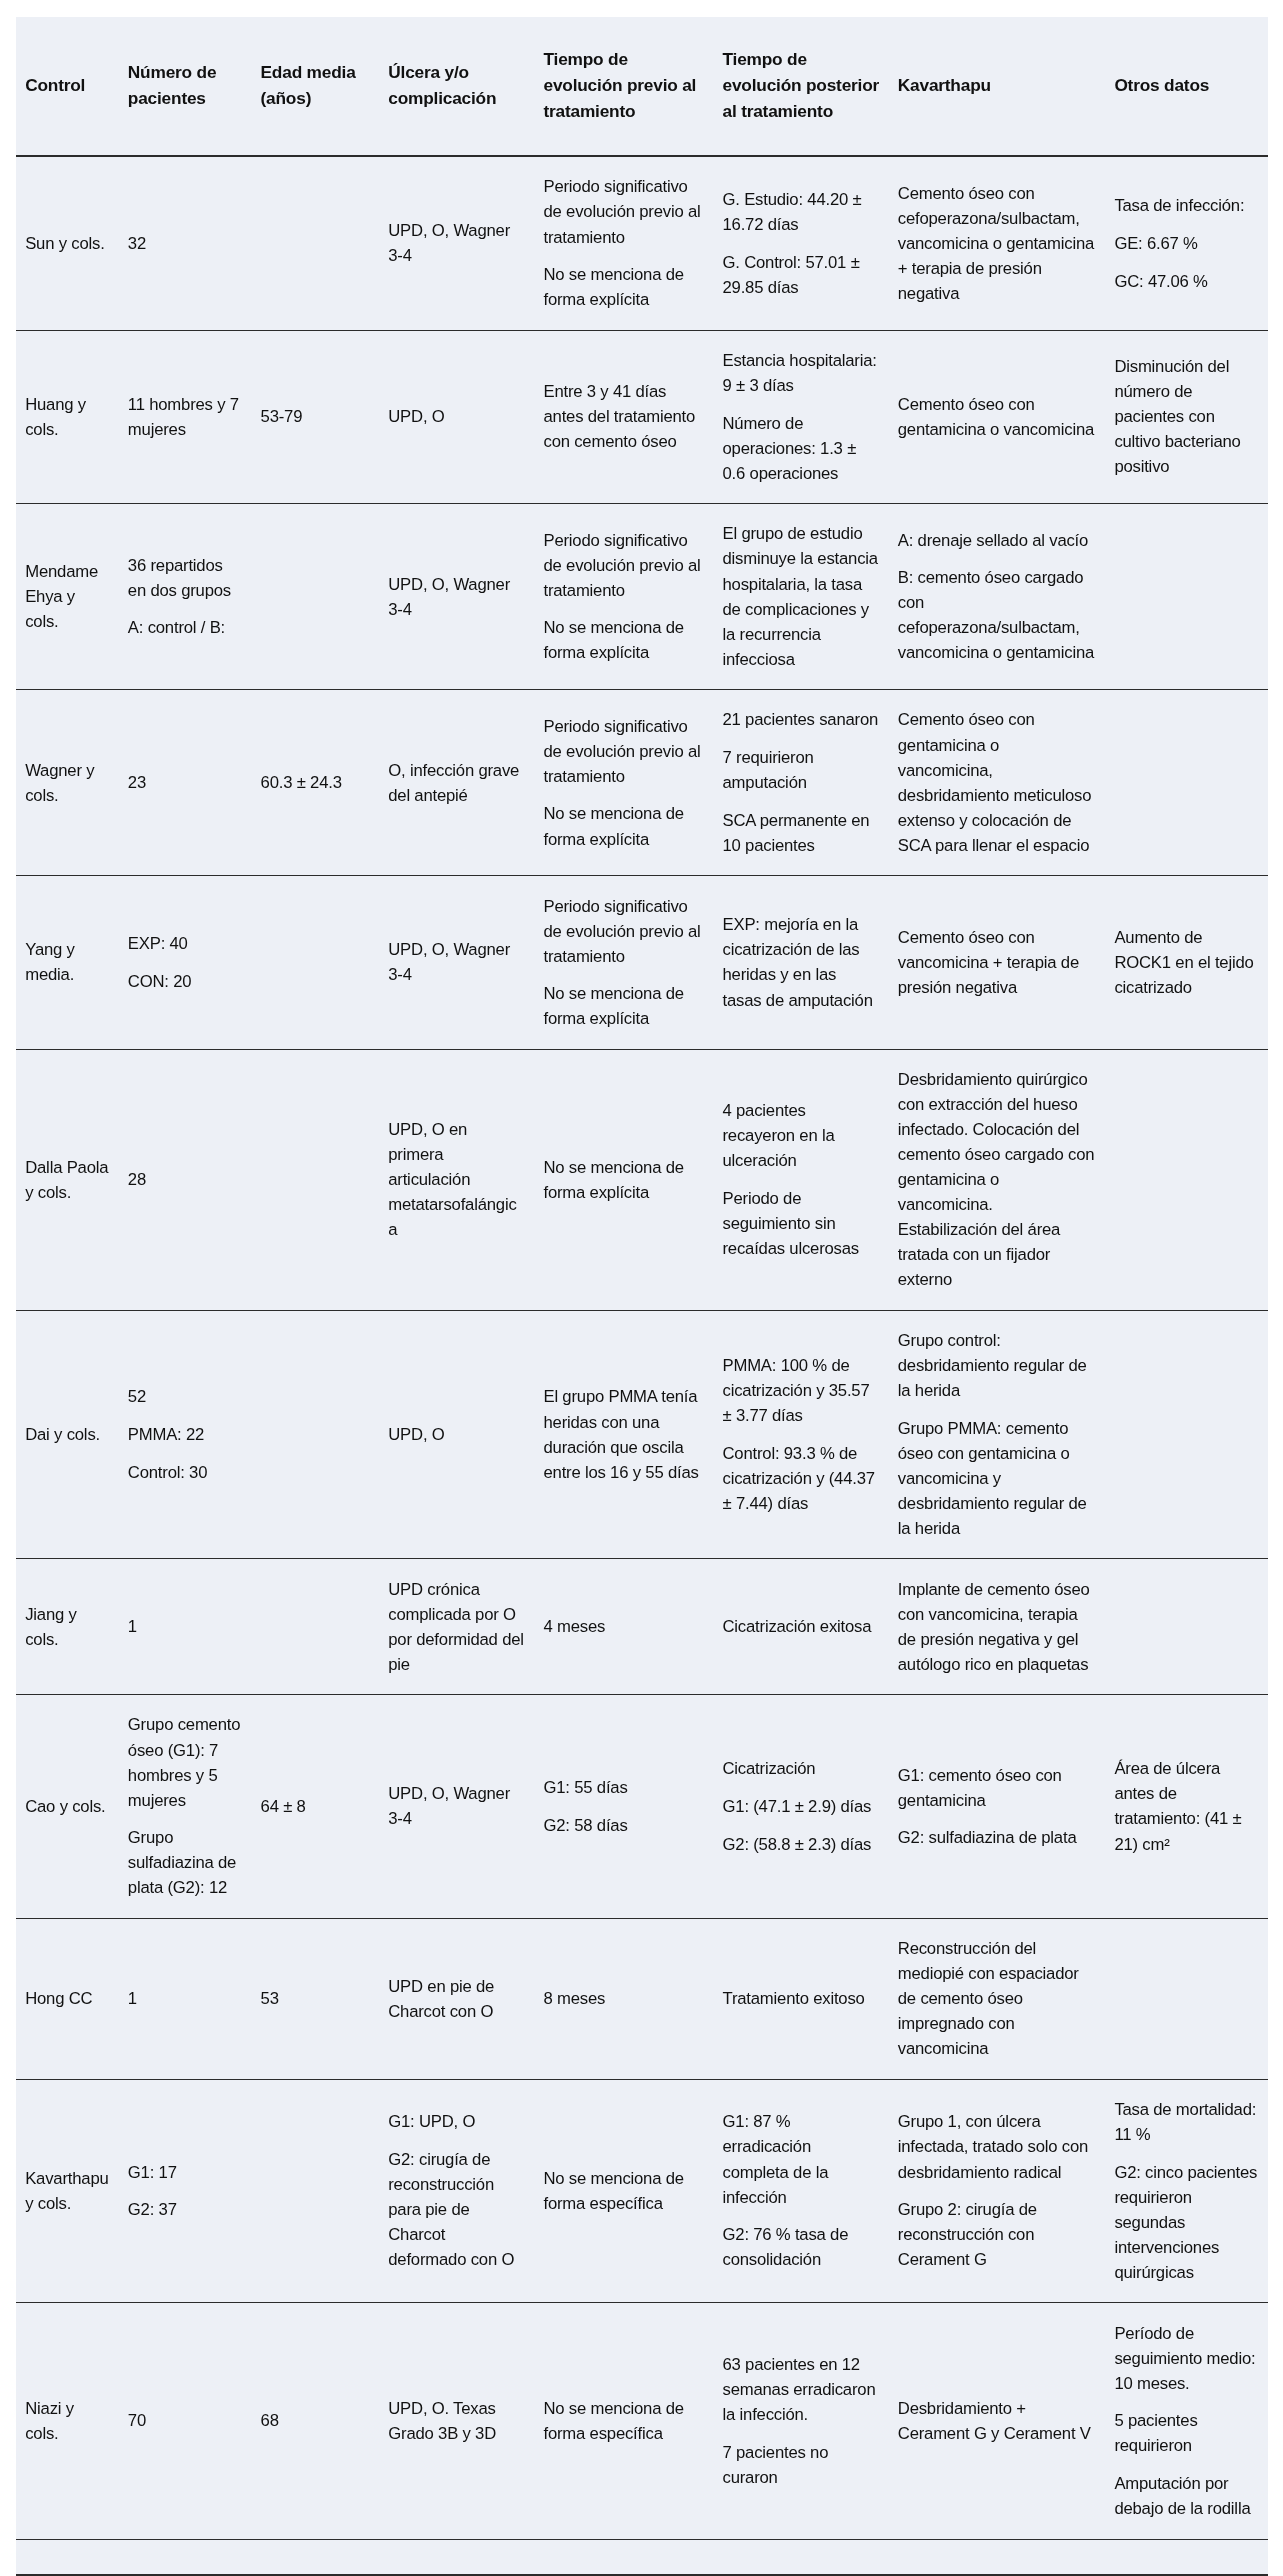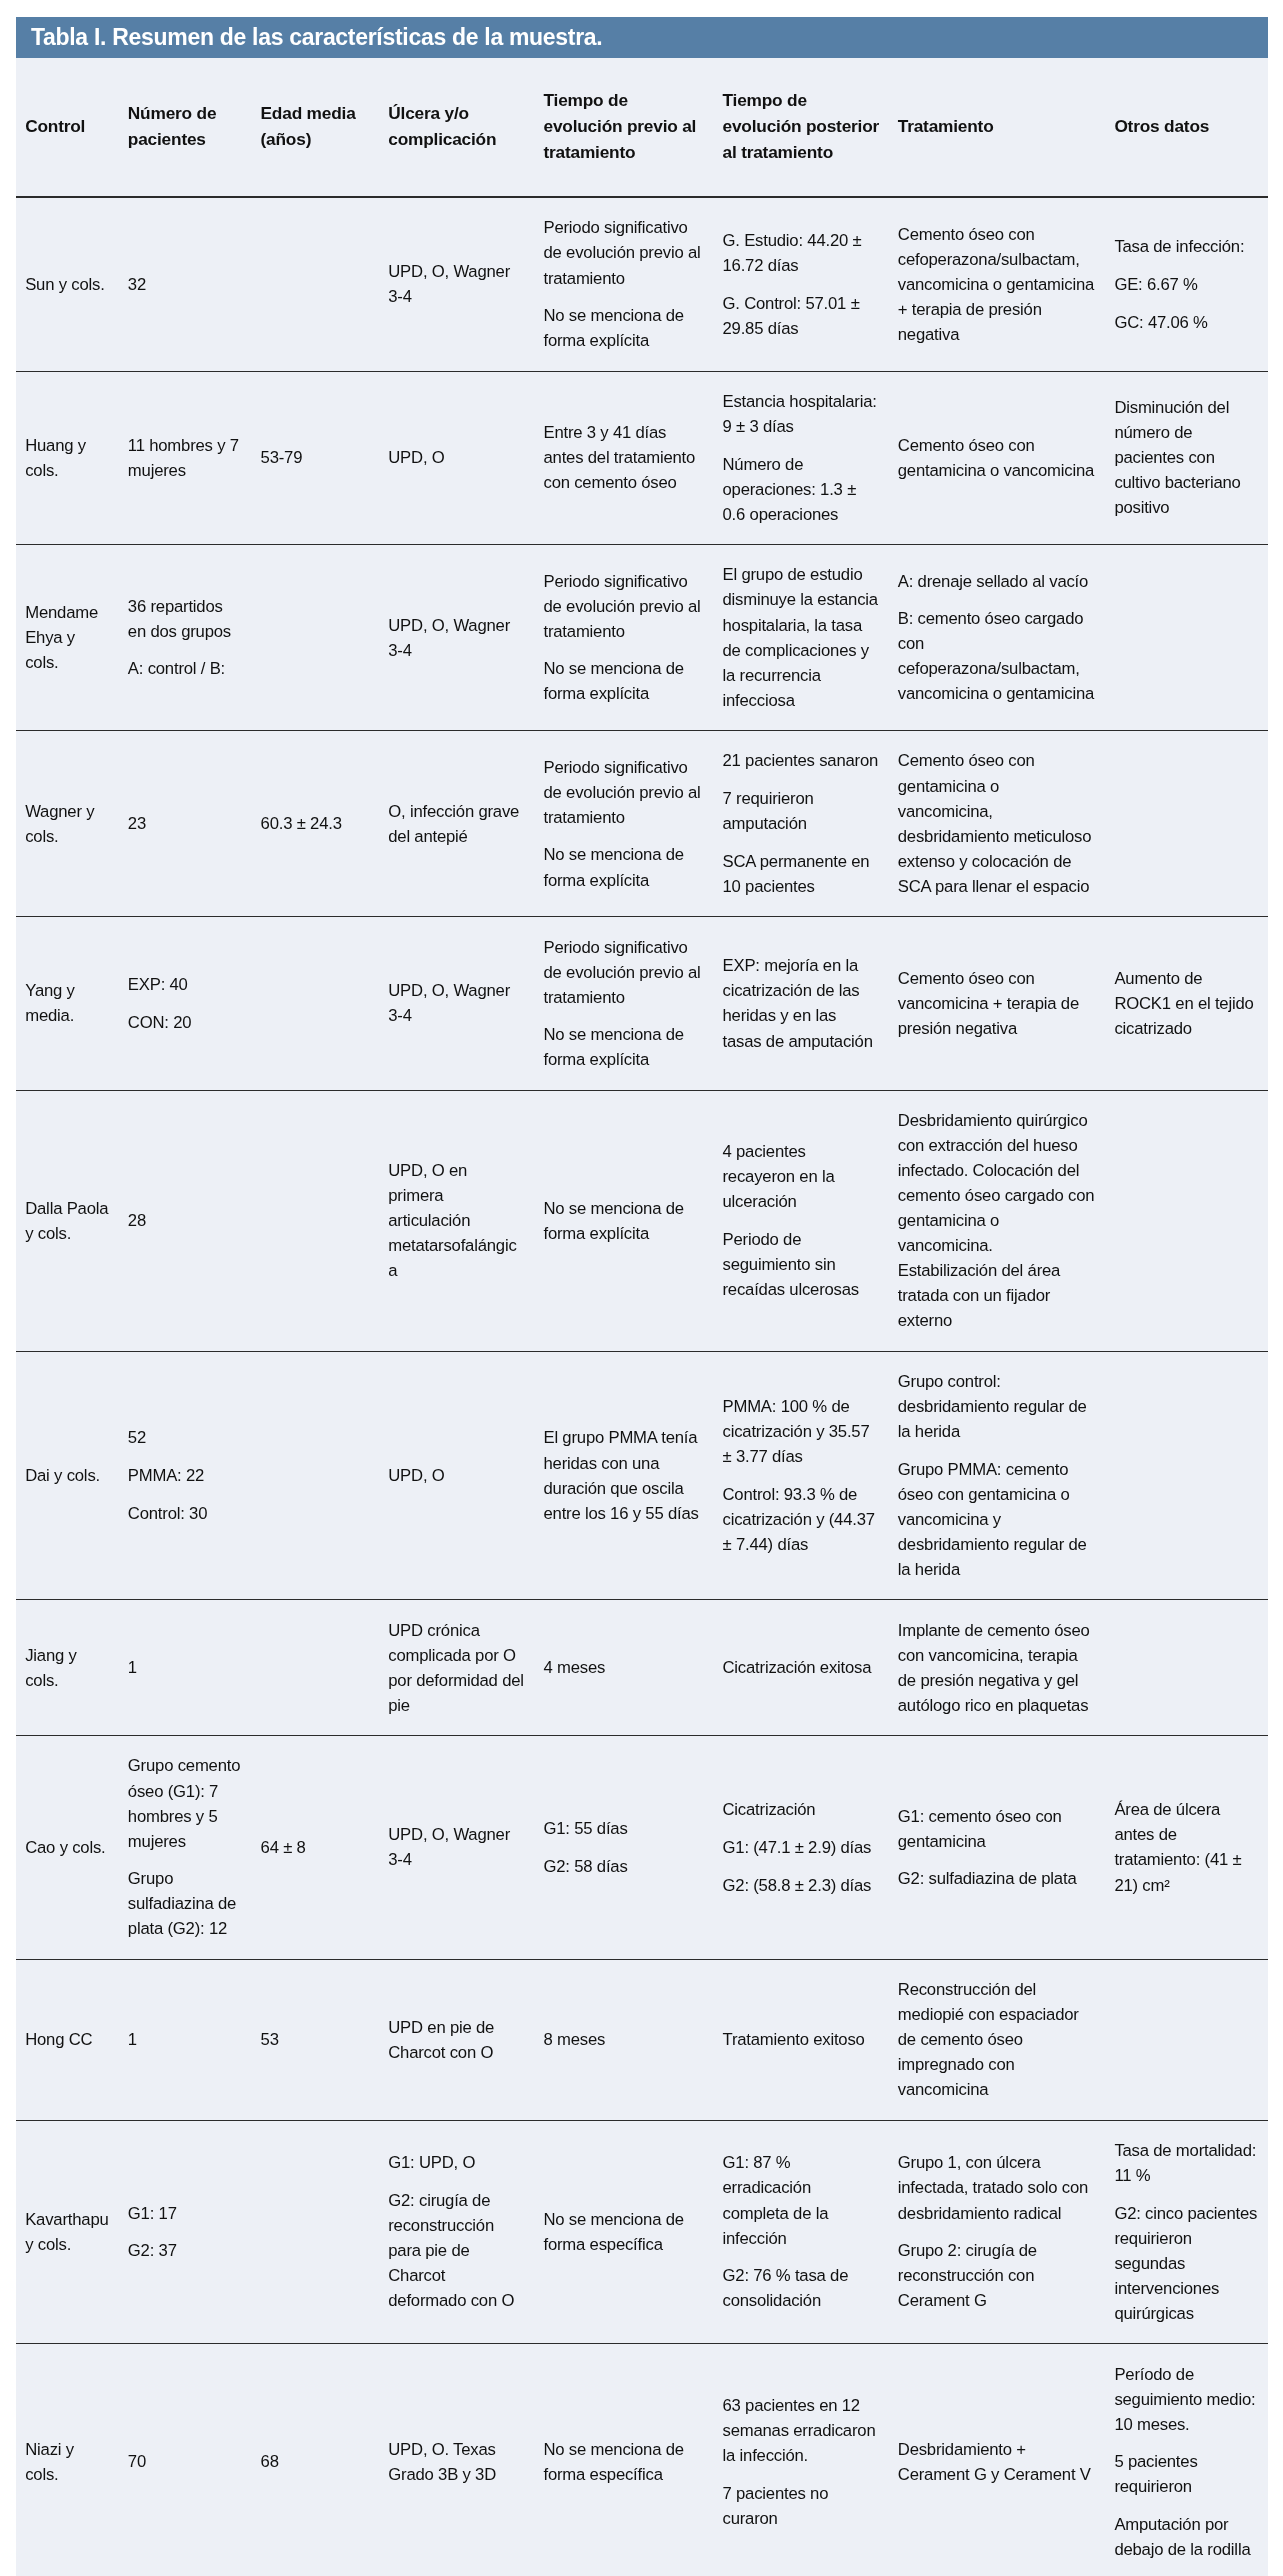--- a/index.html
+++ b/index.html
@@ -69,44 +69,41 @@
     border-bottom:2.3px solid var(--border);
   }
   td p{margin:0 0 12.7px 0;}
   td p:last-child{margin-bottom:0;}
 </style>
 </head>
 <body>
 
 <div class="page">
 
-  <div class="title-bar">
-    <span>Tabla I. Resumen de las características de la muestra.</span>
-  </div>
 
   <table class="summary">
     <colgroup>
       <col class="c1">
         <col class="c2">
         <col class="c3">
         <col class="c4">
       <col class="c5">
         <col class="c6">
         <col class="c7">
         <col class="c8">
     </colgroup>
     <thead>
       <tr id="header-row">
           <th>Control</th>
           <th>Número de pacientes</th>
           <th>Edad media (años)</th>
           <th>Úlcera y/o complicación</th>
           <th>Tiempo de evolución previo al tratamiento</th>
           <th>Tiempo de evolución posterior al tratamiento</th>
-          <th>Tratamiento</th>
+          <th>Kavarthapu</th>
           <th>Otros datos</th>
         </tr>
     </thead>
     <tbody id="table-body">
         <tr>
           <td>
             <p>Sun y cols.</p>
           </td>
           <td>
             <p>32</p>

